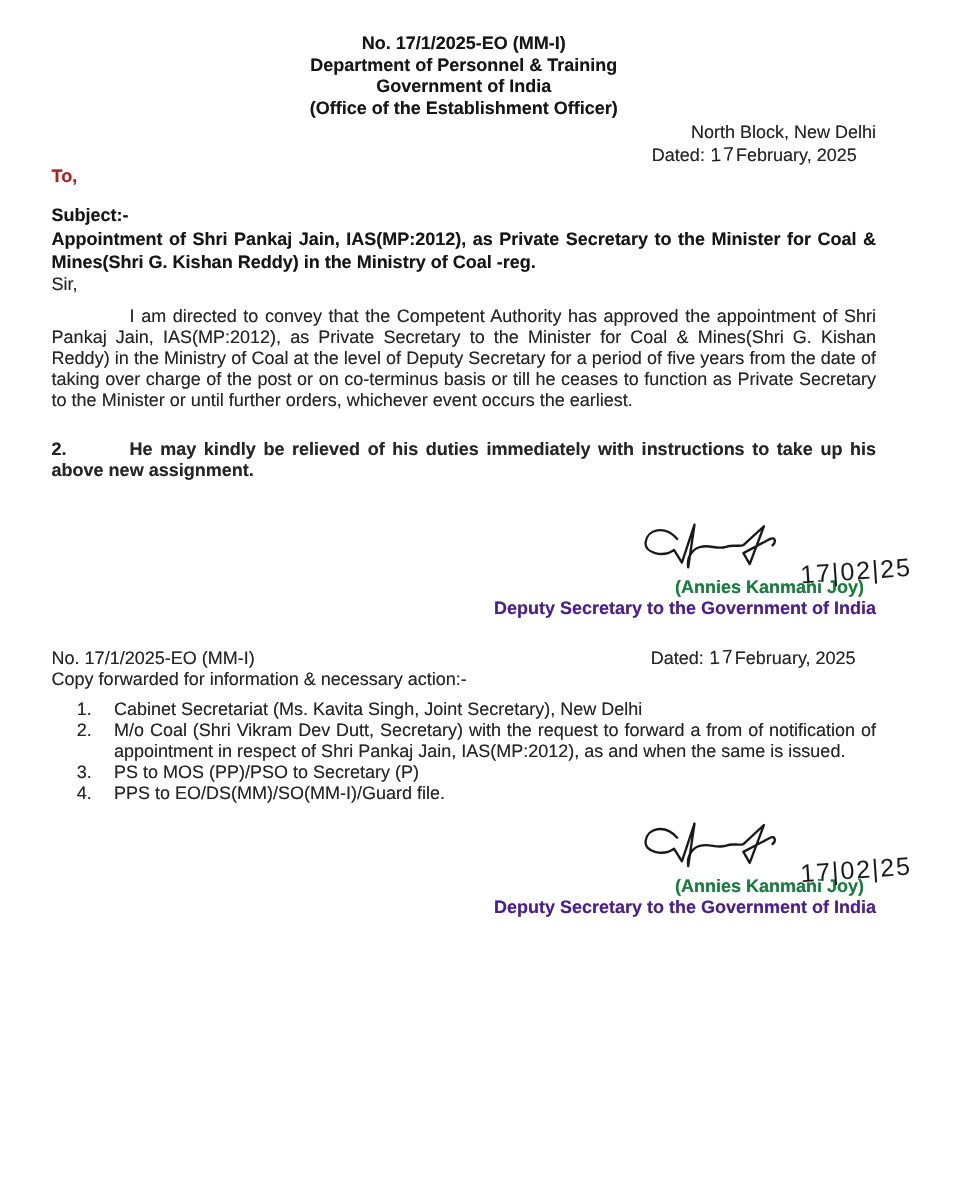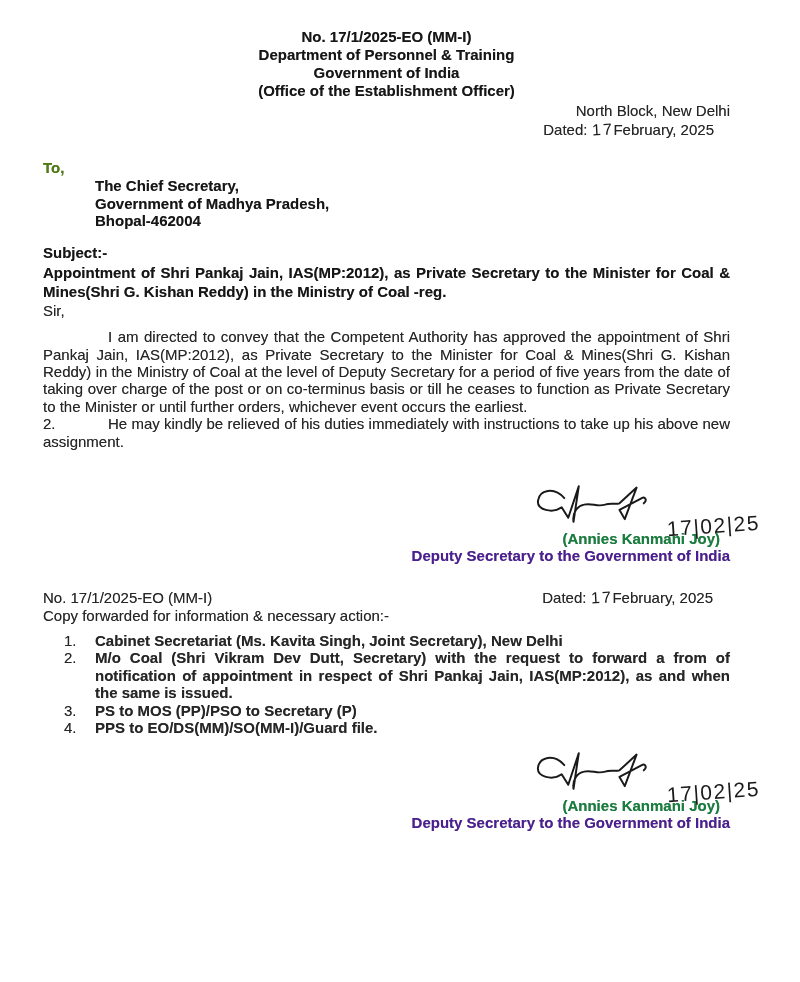--- a/index.html
+++ b/index.html
@@ -8,42 +8,42 @@
     position:relative; width:800px; height:982px; margin:0 auto;
     background:#ffffff; color:#262626;
     padding:28px 70px 0 43px;
     font-size:15px; line-height:17.4px; overflow:hidden;
     text-shadow:0 0 .4px rgba(0,0,0,.45);
   }
   .letterhead { text-align:center; font-weight:bold; color:#161616; line-height:18px; }
   .place-date { text-align:right; line-height:18.5px; margin-top:2px; }
   .place-date .dated-line { padding-right:16px; }
   .hw { display:inline-block; letter-spacing:2px; transform:rotate(-3deg); font-size:16px; color:#1c1c1c; text-shadow:none; }
-  .to-line { font-weight:bold; color:#4d7c0f; margin-top:20px; }
+  .to-line { font-weight:bold; color:#b91c1c; margin-top:0; }
   .recipient { margin-left:52px; font-weight:bold; color:#161616; line-height:17.3px; margin-top:1px; }
   .subject { display:flex; margin-top:14px; font-weight:bold; color:#161616; line-height:19.5px;flex-direction:column; }
   .subject-label { width:72px; flex:none; }
   .subject-text { flex:1; text-align:justify; }
   .salutation { }
   .para1 { margin-top:9px; text-align:justify; text-indent:65px; }
-  .para2 { margin-top:0; text-align:justify; }
+  .para2 { margin-top:24px; text-align:justify;font-weight:bold; }
   .p2num { display:inline-block; min-width:65px; }
   .sig-block { text-align:right; margin-top:27px; }
   .sig-row { display:flex; justify-content:flex-end; align-items:flex-end; margin-right:-30px; height:50px; }
   .sig-svg { width:125px; height:46px; }
   .hw-date { font-size:21px; display:inline-block; transform:rotate(-4deg); letter-spacing:1.5px; margin-left:8px; position:relative; top:7px; color:#1a1a1a; text-shadow:none; white-space:nowrap; }
   .sig-name { font-weight:bold; color:#15803d; padding-right:10px; margin-top:3px; }
   .sig-desig { font-weight:bold; color:#4c1d95; }
   .ref-line2 { display:flex; justify-content:space-between; margin-top:24px; }
   .ref-line2 .dated-line { padding-right:17px; }
   .copy-line { margin-top:1px; }
   .dist-list { margin-top:7px; list-style:none; }
   .dist-item { display:flex; line-height:17.5px; }
   .dist-num { flex:none; width:31px; margin-left:21px; }
-  .dist-text { flex:1; text-align:justify;font-weight:bold; }
+  .dist-text { flex:1; text-align:justify; }
   .sig-block.second { margin-top:7px; }
 </style>
 </head>
 <body>
 
 <div class="page">
 
   <div class="letterhead">
     <div>No. 17/1/2025-EO (MM-I)</div>
     <div>Department of Personnel &amp; Training</div>
@@ -53,25 +53,20 @@
 
   <div class="place-date">
     <div>North Block, New Delhi</div>
     <div class="dated-line">
       <span>Dated:</span>
       <span class="hw">17</span><span>February, 2025</span>
     </div>
   </div>
 
   <div class="to-line">To,</div>
-  <div class="recipient">
-    <div>The Chief Secretary,</div>
-    <div>Government of Madhya Pradesh,</div>
-    <div>Bhopal-462004</div>
-  </div>
 
   <div class="subject">
     <span class="subject-label">Subject:-</span>
     <span class="subject-text">Appointment of Shri Pankaj Jain, IAS(MP:2012), as Private Secretary to the Minister for Coal &amp; Mines(Shri G. Kishan Reddy) in the Ministry of Coal -reg.</span>
   </div>
 
   <div class="salutation">Sir,</div>
 
   <p class="para1">I am directed to convey that the Competent Authority has approved the appointment of Shri Pankaj Jain, IAS(MP:2012), as Private Secretary to the Minister for Coal &amp; Mines(Shri G. Kishan Reddy) in the Ministry of Coal at the level of Deputy Secretary for a period of five years from the date of taking over charge of the post or on co-terminus basis  or till he ceases to function as Private Secretary to the Minister or until further orders, whichever event occurs the earliest.</p>
   <p class="para2">

